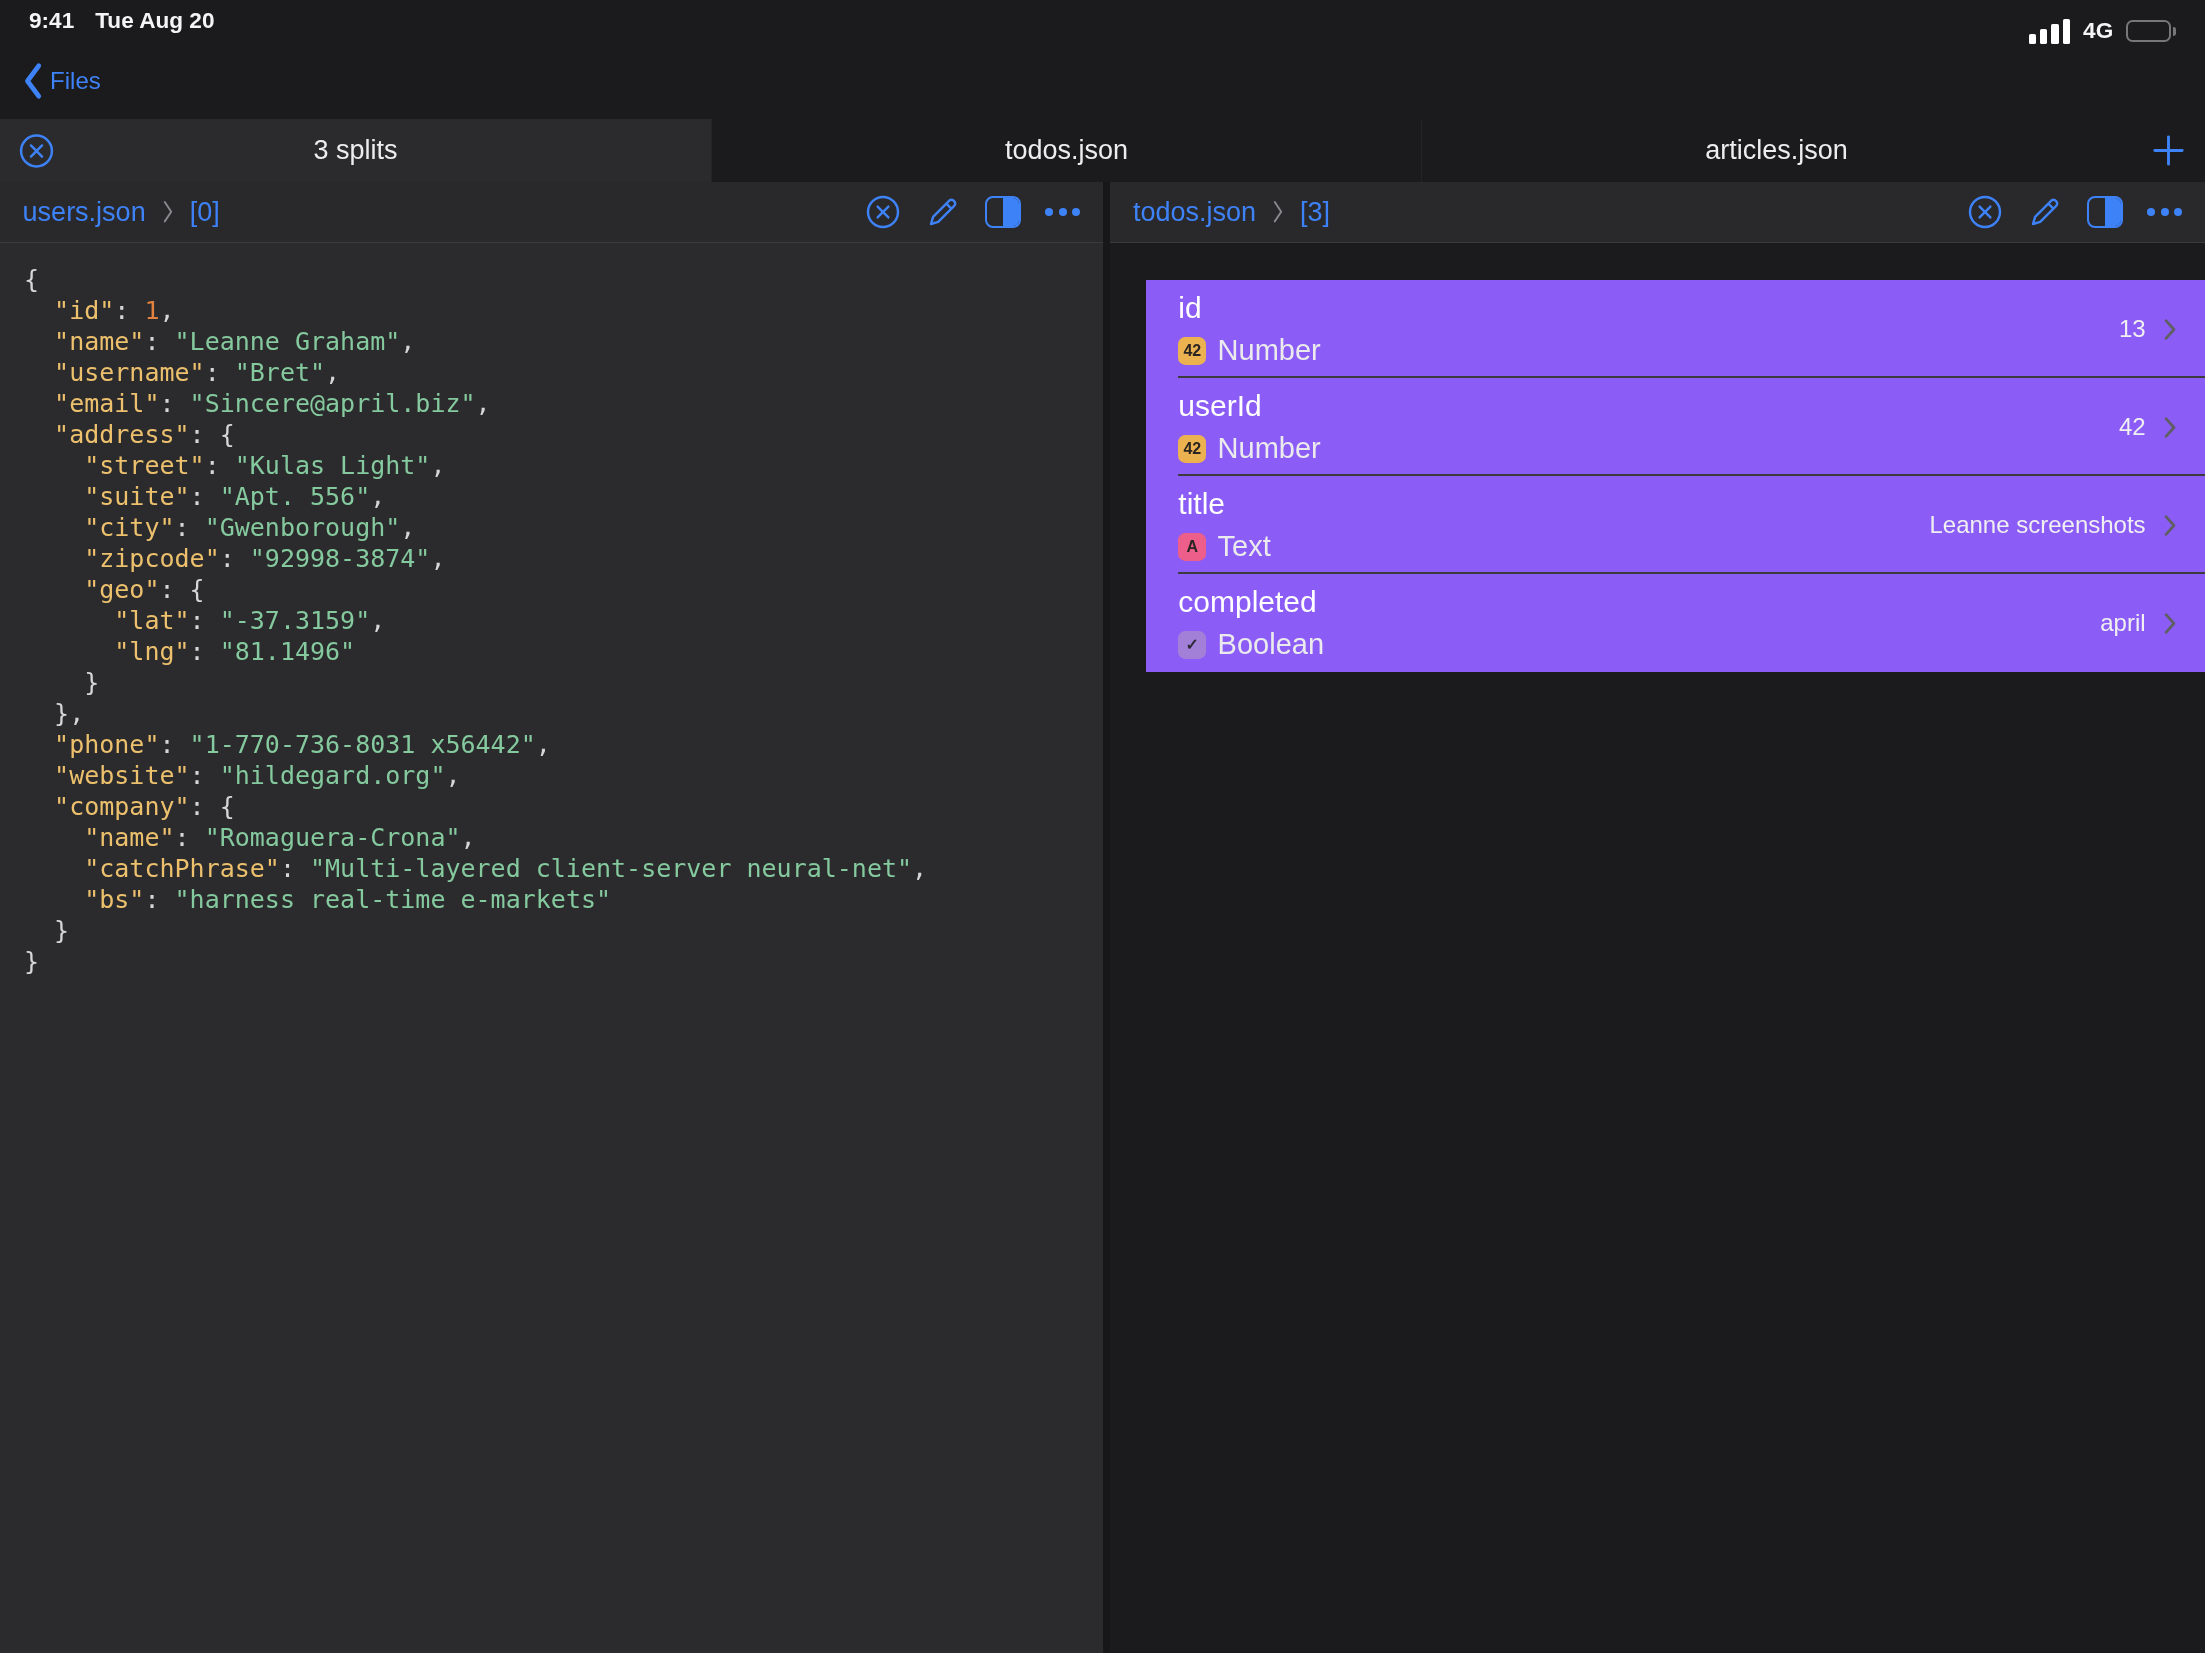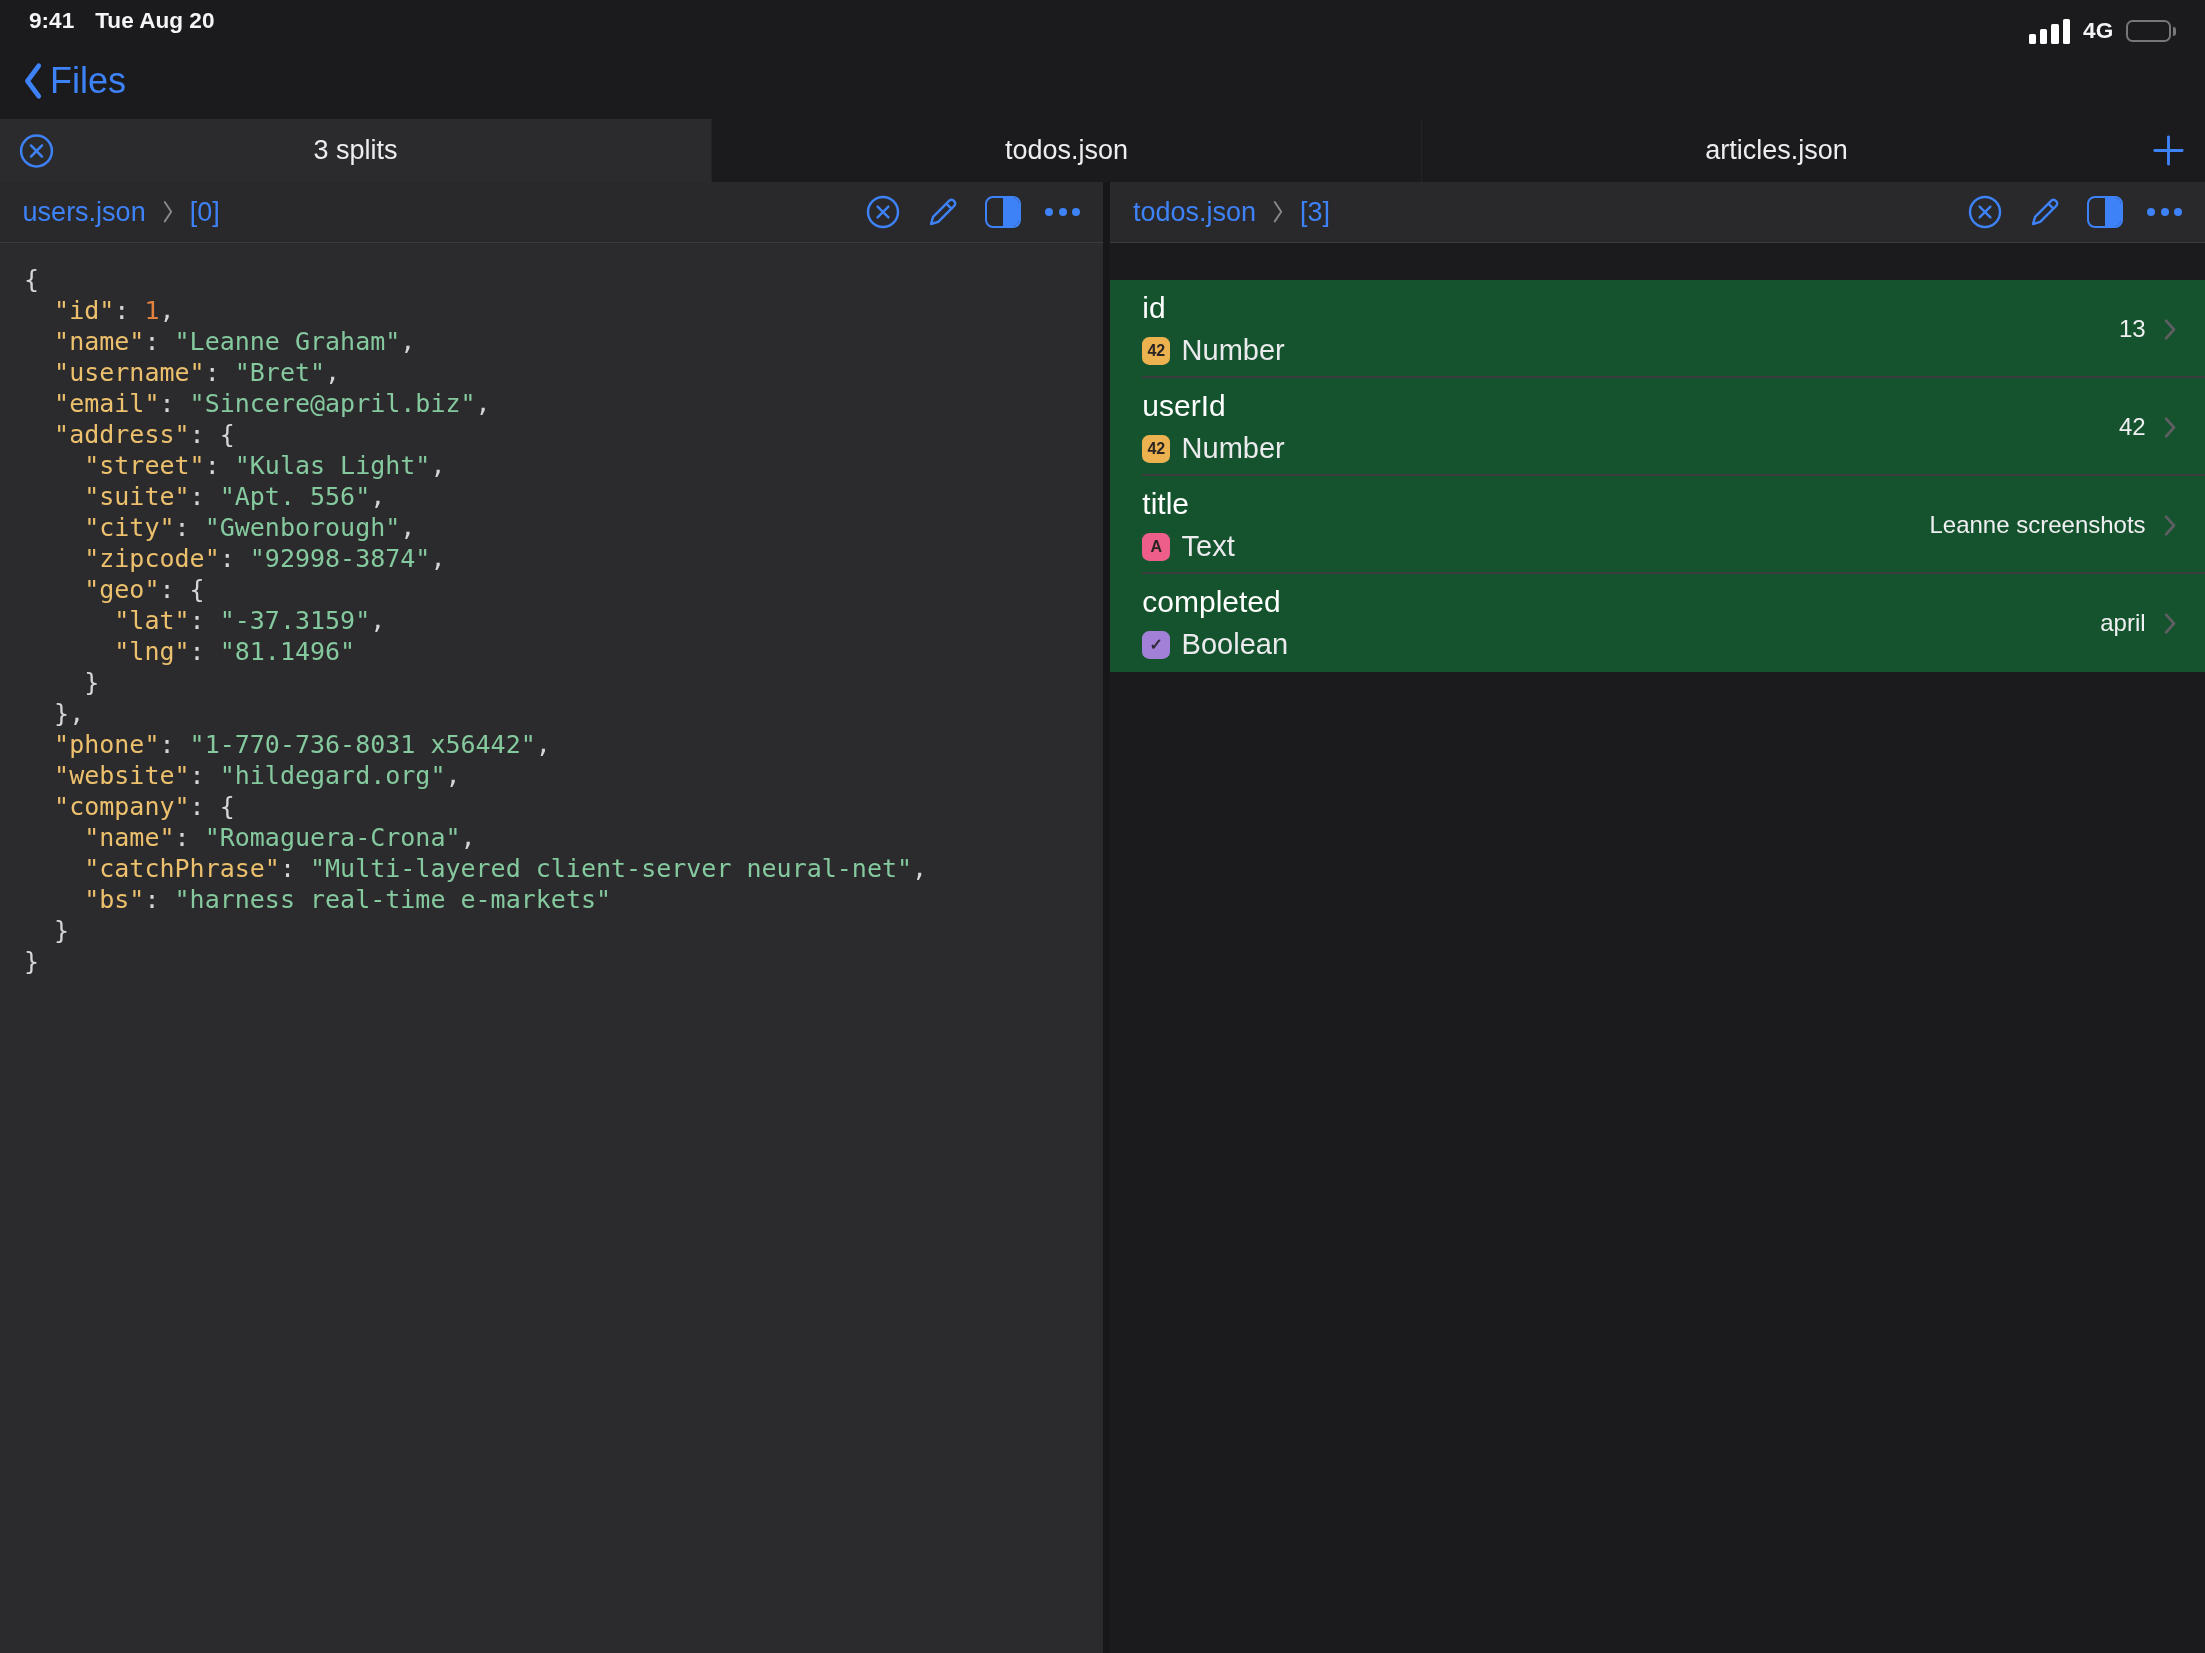--- a/index.html
+++ b/index.html
@@ -28,21 +28,21 @@
     padding:2.4px; 
   }
   .battery .fill { width:100%; height:100%; background:#fff; border-radius:3.2px; }
   .battery .nub { width:3.2px; height:9px; background:#77777a; border-radius:0 2.4px 2.4px 0; margin-left:1.6px; }
   
   .navrow {
     position:absolute; top:42px; height:77px; left:0; right:0;
     display:flex; align-items:center; padding-left:21px;
   }
   .back-btn { display:flex; align-items:center; gap:6.5px; color:#3e82f7; cursor:default; }
-  .back-btn .label { font-size:36px; }
+  .back-btn .label { font-size:24px; }
   
   .tabbar {
     position:absolute; top:119px; height:63px; left:0; right:0;
     display:flex; background:#1b1b1d;
   }
   .tab {
     display:flex; align-items:center; justify-content:center;
     font-size:27px; color:#ededef; position:relative;
   }
   .tab.active { width:711px; background:#2b2b2d; }
@@ -73,21 +73,21 @@
     flex:1; padding:21px 8px 8px 24px; overflow:hidden;
     font-family:"DejaVu Sans Mono", monospace;
     font-size:25px; line-height:31px; white-space:pre;
   }
   .tok-p { color:#d6d6d8; }
   .tok-k { color:#ecc06d; }
   .tok-s { color:#85c99e; }
   .tok-n { color:#e2823e; }
   
   .rows-gap { height:37px; flex:0 0 37px; }
-  .rows { background:#14532d; }
+  .rows { background:#8b5cf6;margin-left:36px; }
   .row {
     height:98px; display:flex; align-items:center;
     padding:0 27.4px 0 32px; position:relative;
   }
   .row:not(:last-child)::after {
     content:""; position:absolute; left:32px; right:0; bottom:0; height:1.6px; background:#3c3c3f;
   }
   .row-left { display:flex; flex-direction:column; gap:9.7px; }
   .row-key { font-size:30px; color:#ffffff; }
   .row-typeline { display:flex; align-items:center; gap:11.3px; }

